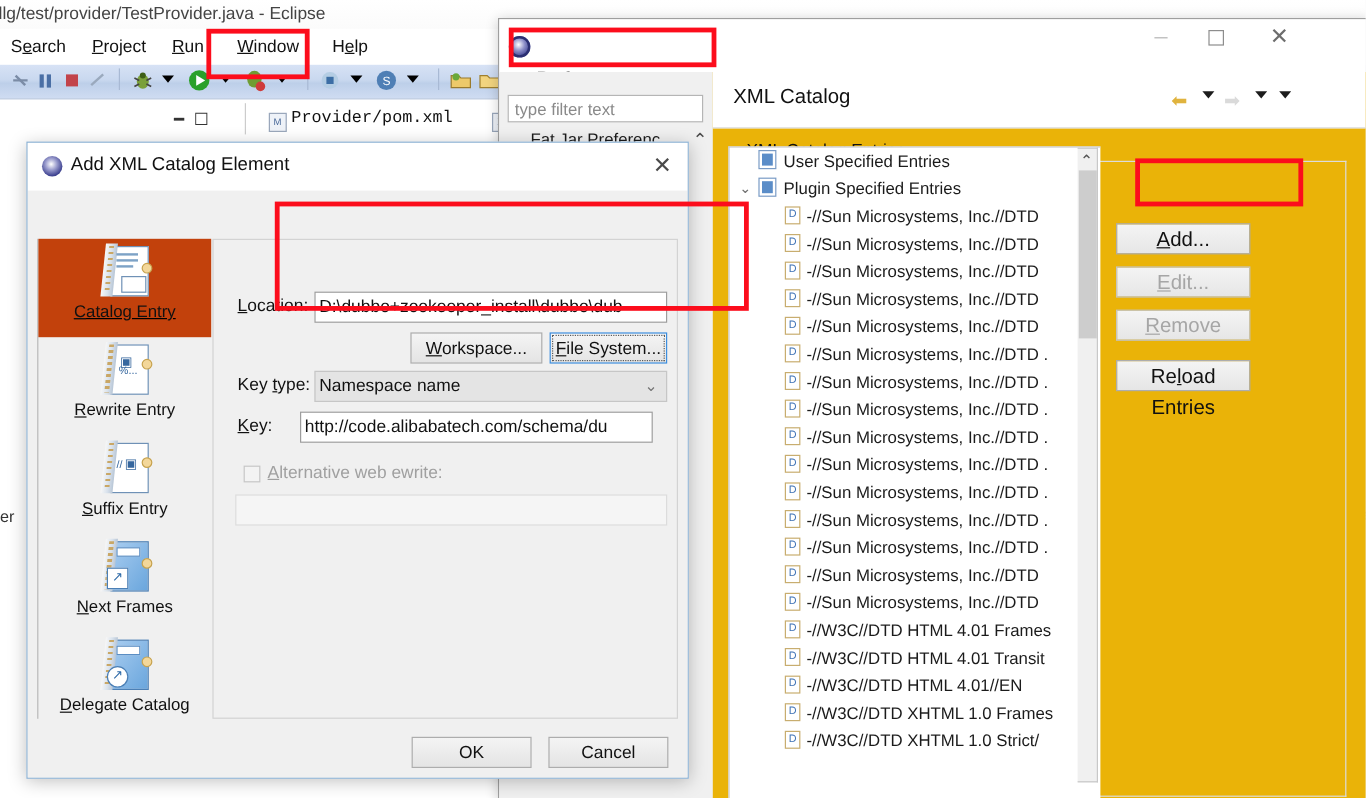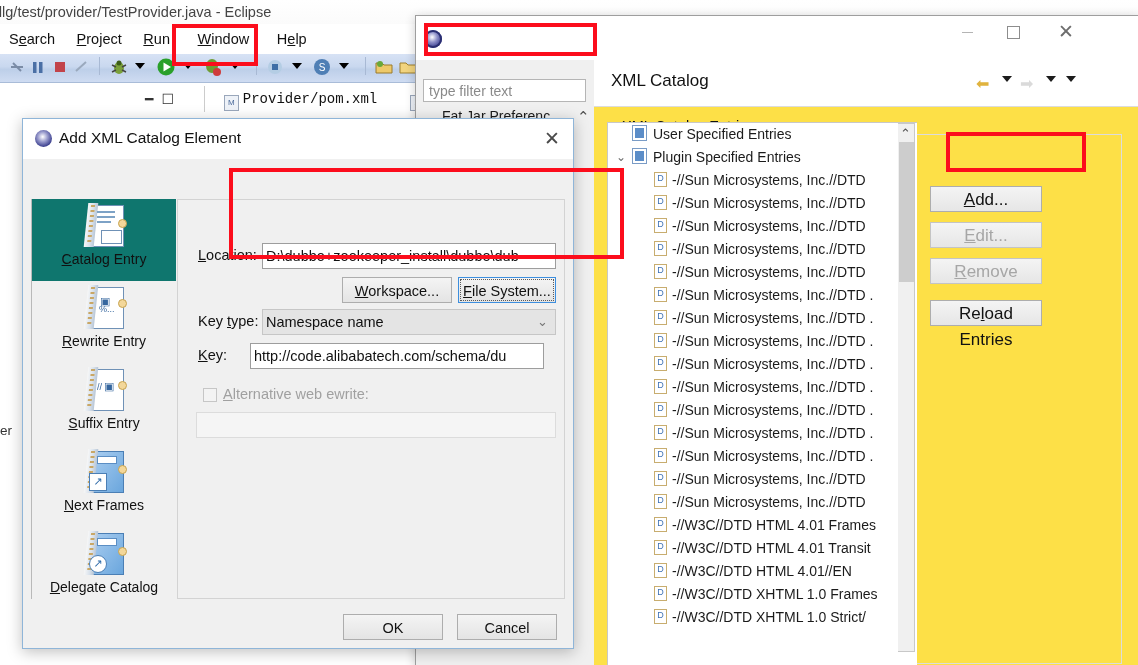--- a/index.html
+++ b/index.html
@@ -271,21 +271,21 @@
     left: 161px; top: 48px;
     font-size: 15px;
     color: #4d4d4d;
   }
 
   
   #prefs-content {
     position: absolute;
     left: 178px; top: 0;
     width: 545px; height: 606px;
-    background: #fde047;
+    background: #eab308;
   }
   #xmlcat-header {
     position: absolute;
     left: 0; top: 0; width: 545px; height: 46px;
     background: #ffffff;
     border-bottom: 1px solid #dcdcdc;
   }
   #xmlcat-title {
     position: absolute;
     left: 17px; top: 11px;
@@ -487,21 +487,21 @@
     background: #f0f0f0;
     border-left: 1px solid #b9b9b9;
     box-sizing: border-box;
   }
   .etype {
     position: relative;
     height: 78px;
     text-align: center;
     padding-top: 4px;
   }
-  .etype.selected { background: #0f766e; }
+  .etype.selected { background: #c2410c; text-decoration: underline; }
   .etype-label {
     font-size: 14px;
     color: #111;
     margin-top: 2px;
   }
   .etype-label u { text-decoration: underline; }
   .etype-icon {
     width: 42px; height: 46px;
     margin: 0 auto;
     position: relative;

